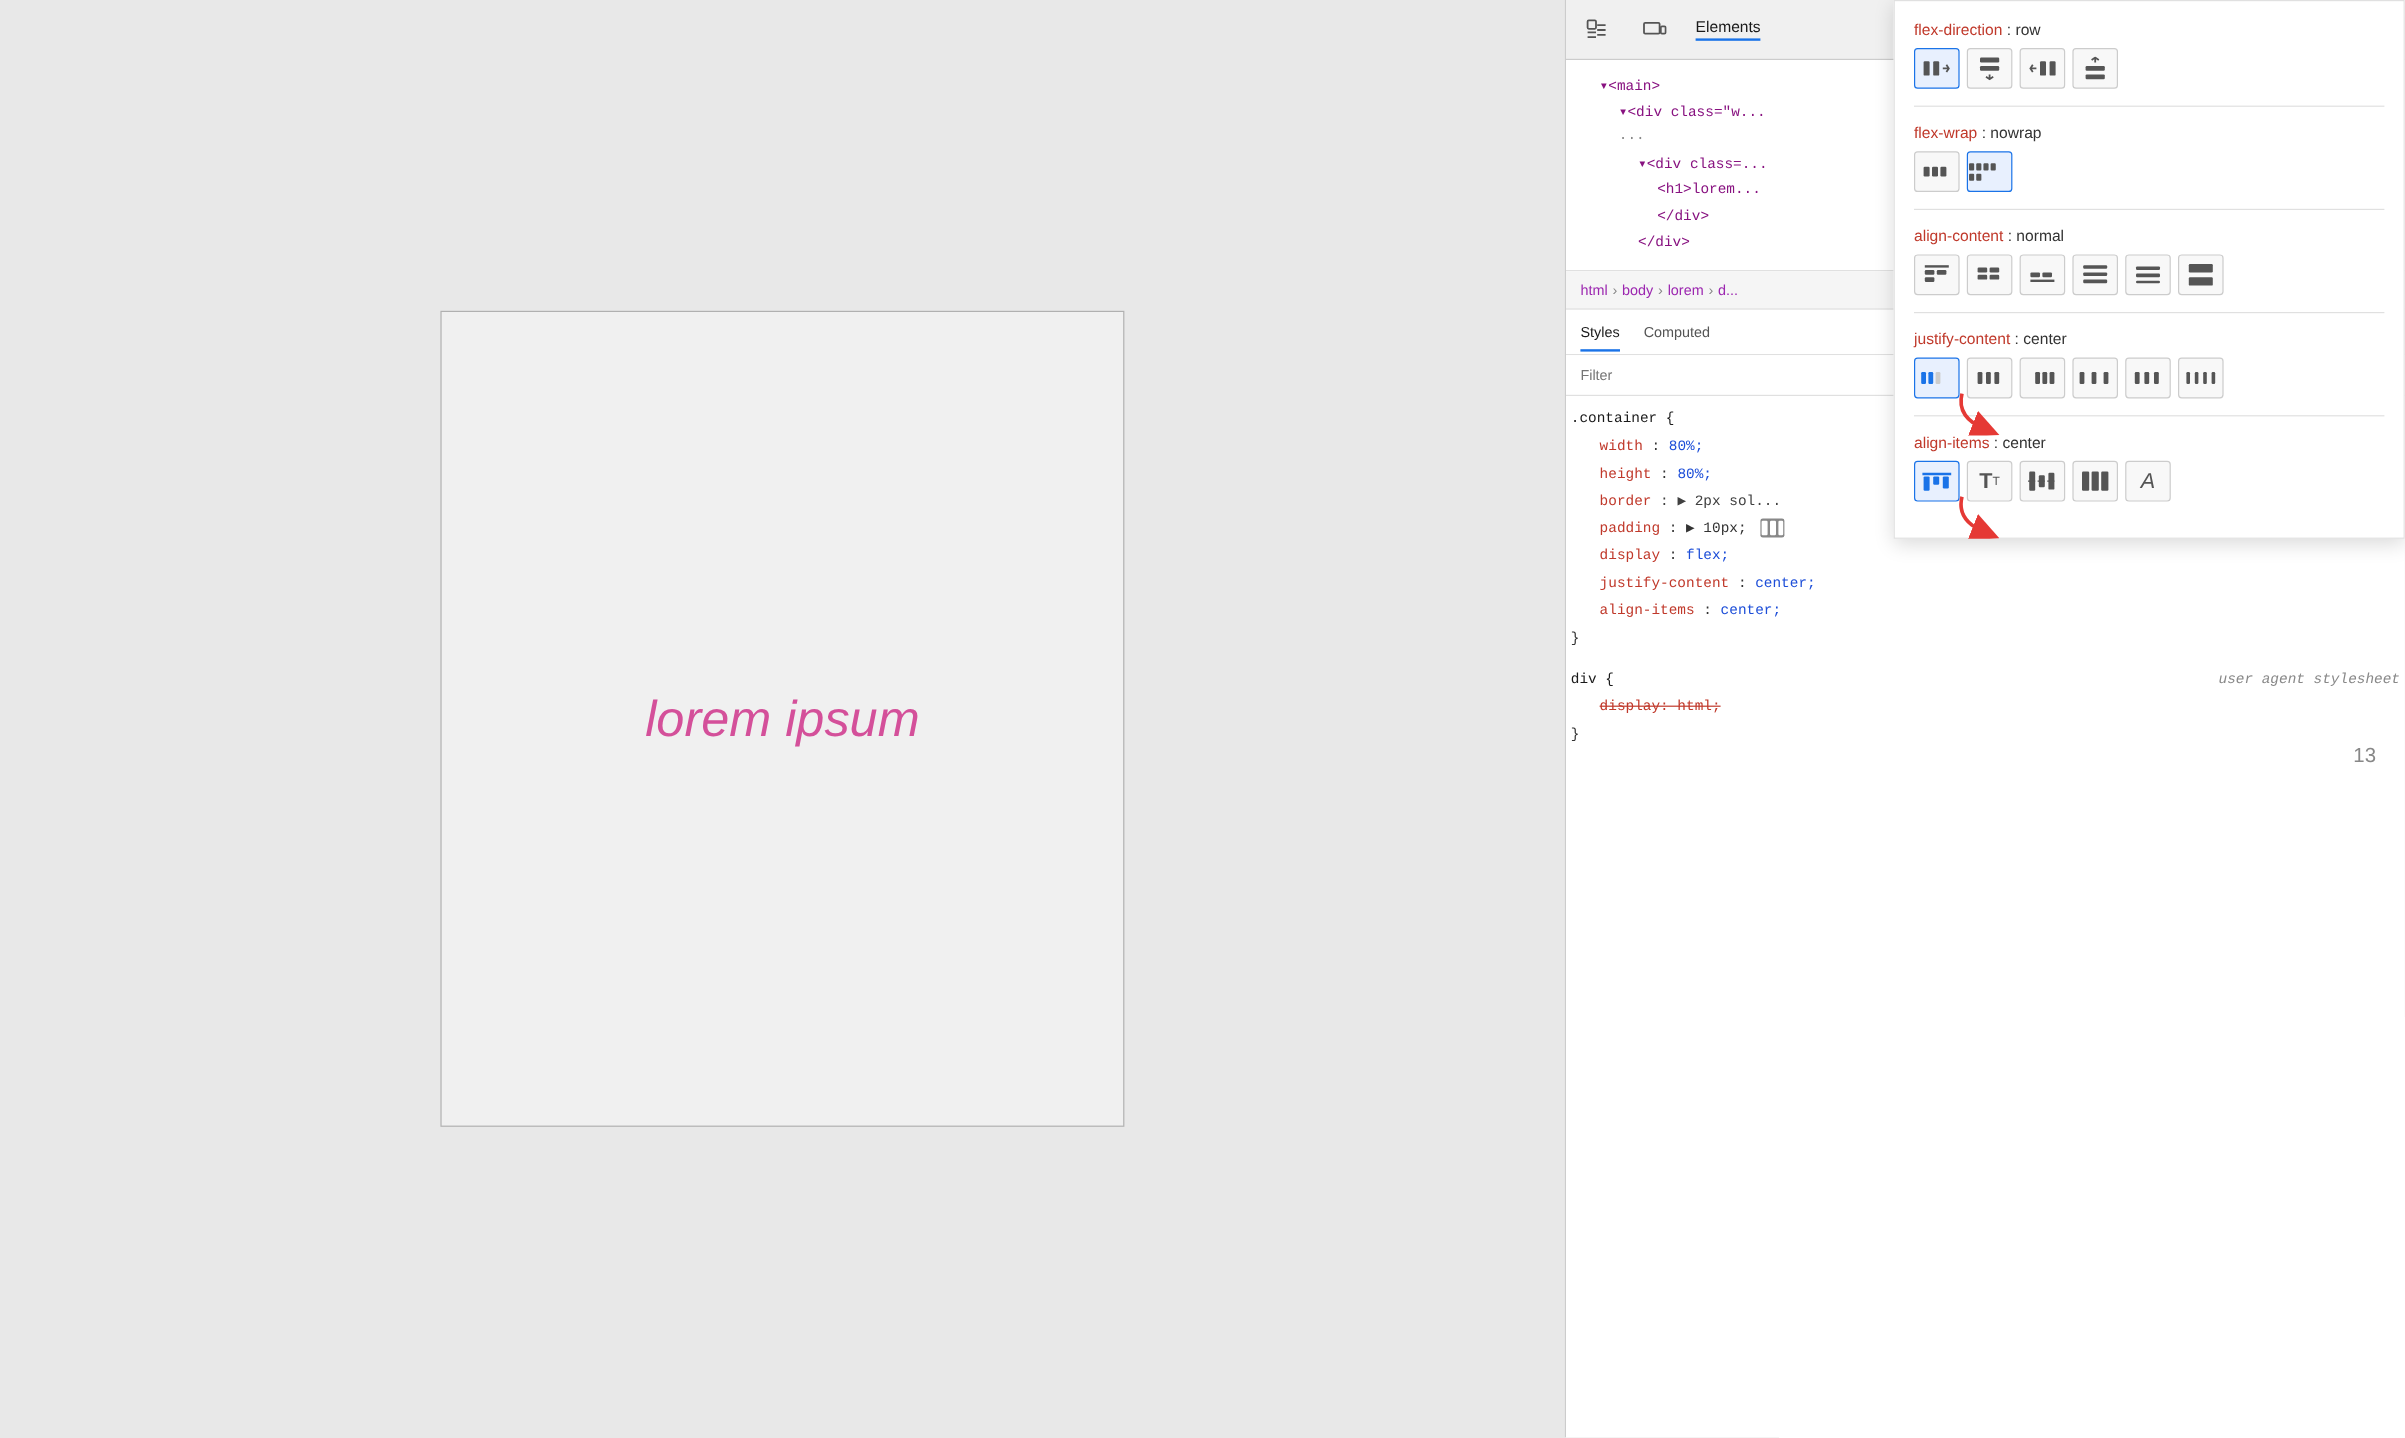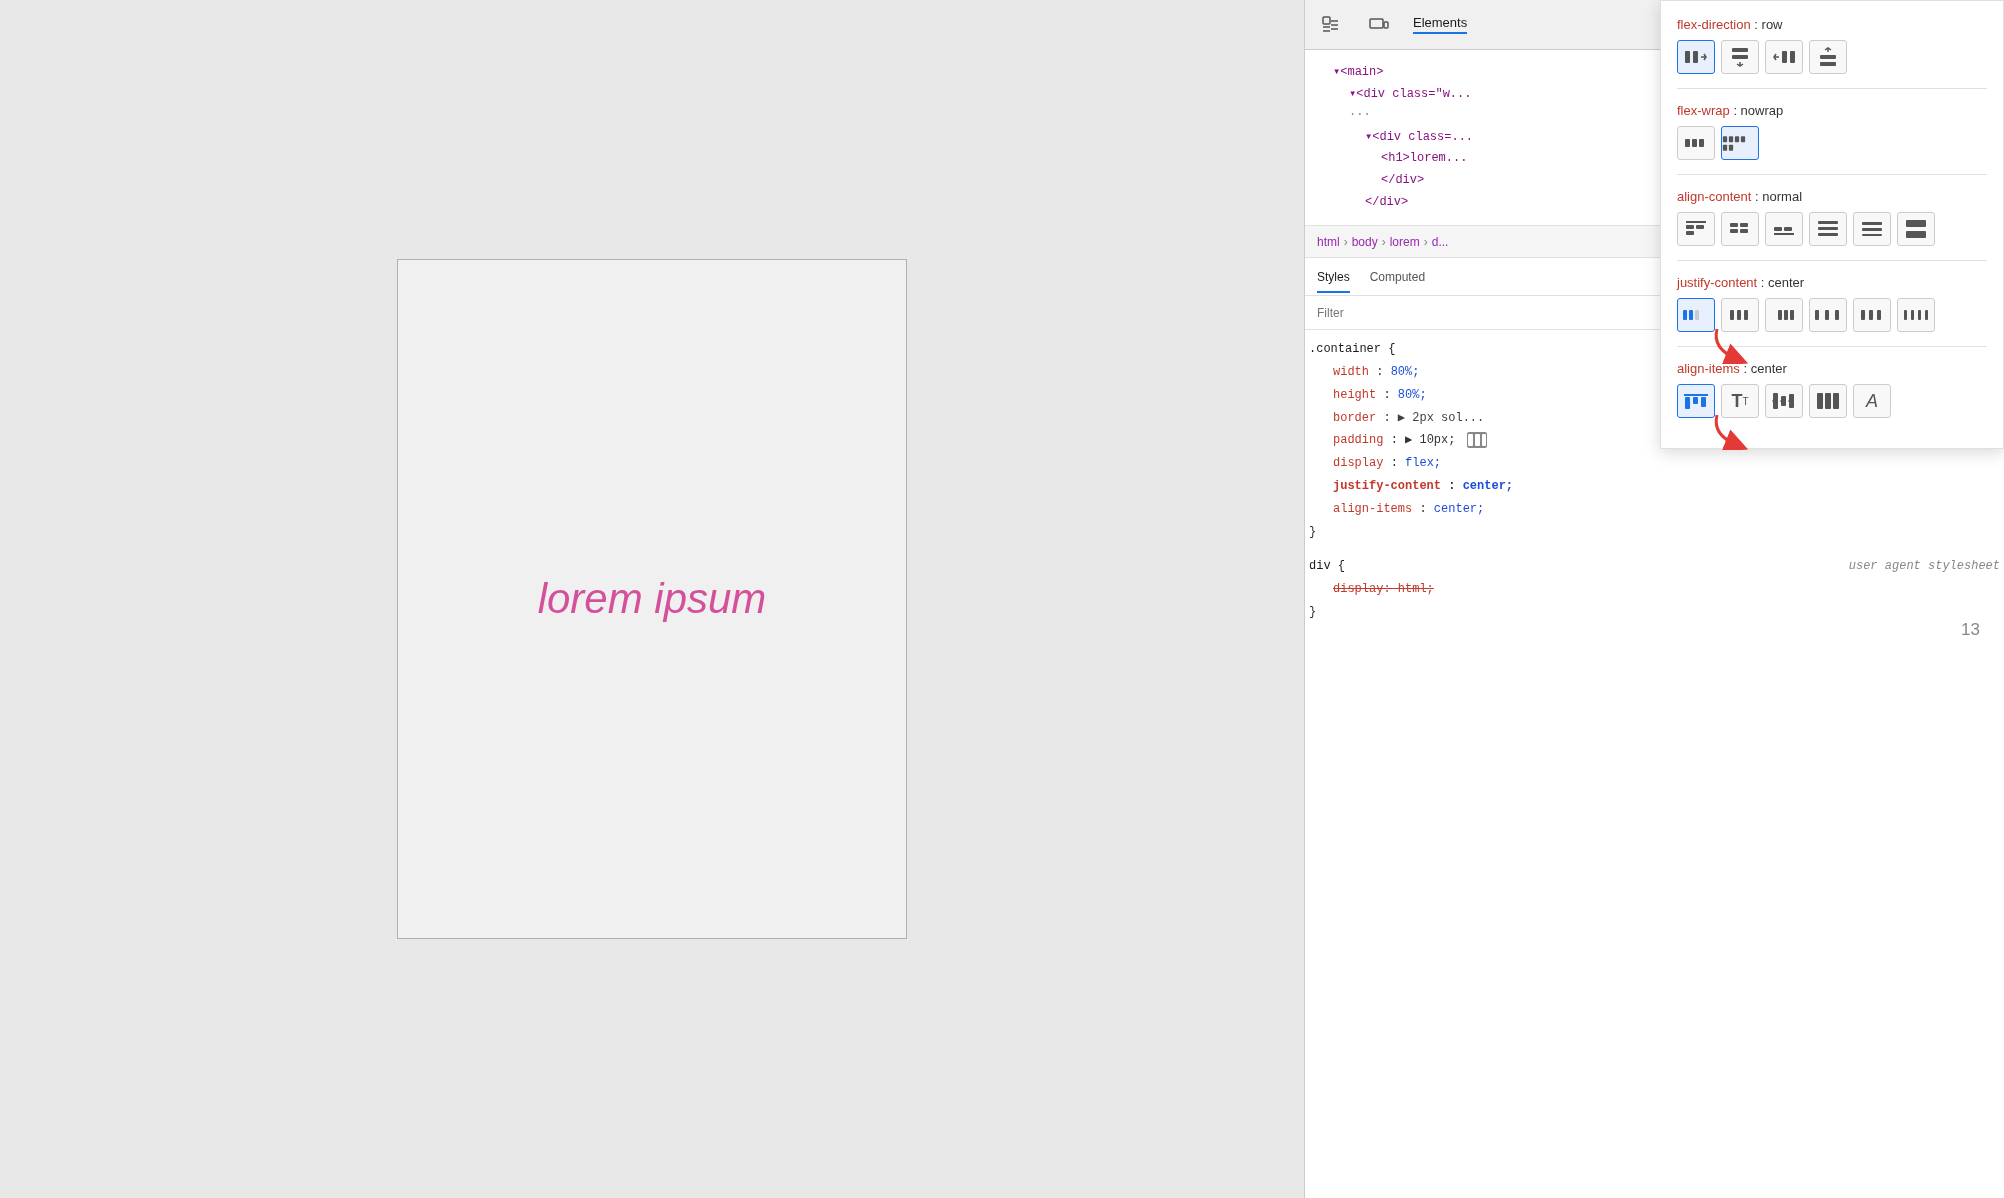--- a/index.html
+++ b/index.html
@@ -16,21 +16,21 @@
     .browser-preview {
       flex: 1;
       background: #e8e8e8;
       display: flex;
       align-items: center;
       justify-content: center;
       position: relative;
     }
 
     .preview-container {
-      width: 510px;
+      width: 570px;
       height: 680px;
       background: #f0f0f0;
       border: 1px solid #b0b0b0;
       display: flex;
       align-items: center;
       justify-content: center;
     }
 
     .lorem-text {
       color: #d4509a;
@@ -196,21 +196,21 @@
       font-style: italic;
       font-size: 12px;
       font-family: 'Courier New', monospace;
     }
 
     
     .flex-popup {
       position: absolute;
       top: 0;
       right: 0;
-      width: 344px;
+      width: 426px;
       background: #ffffff;
       border: 1px solid #e0e0e0;
       box-shadow: 0 4px 16px rgba(0,0,0,0.15);
       z-index: 100;
       padding: 16px;
     }
 
     .flex-prop-row {
       margin-bottom: 14px;
     }
@@ -367,21 +367,21 @@
             <rect x="1" y="2" width="5" height="12" rx="1" fill="#fff"></rect>
             <rect x="8" y="2" width="5" height="12" rx="1" fill="#fff"></rect>
             <rect x="15" y="2" width="4" height="12" rx="1" fill="#fff"></rect>
           </svg>
       </span><br>
       <span style="padding-left:24px;">
         <span class="css-prop">display</span>
         <span style="color:#333;">: </span>
         <span class="css-value">flex;</span>
       </span><br>
-      <span style="padding-left:24px;font-weight:bold;">
+      <span style="padding-left:24px;">
         <span class="css-prop">justify-content</span>
         <span style="color:#333;">: </span>
         <span class="css-value">center;</span>
       </span><br>
       <span style="padding-left:24px;">
         <span class="css-prop">align-items</span>
         <span style="color:#333;">: </span>
         <span class="css-value">center;</span>
       </span><br>
       <span class="css-brace">}</span>

